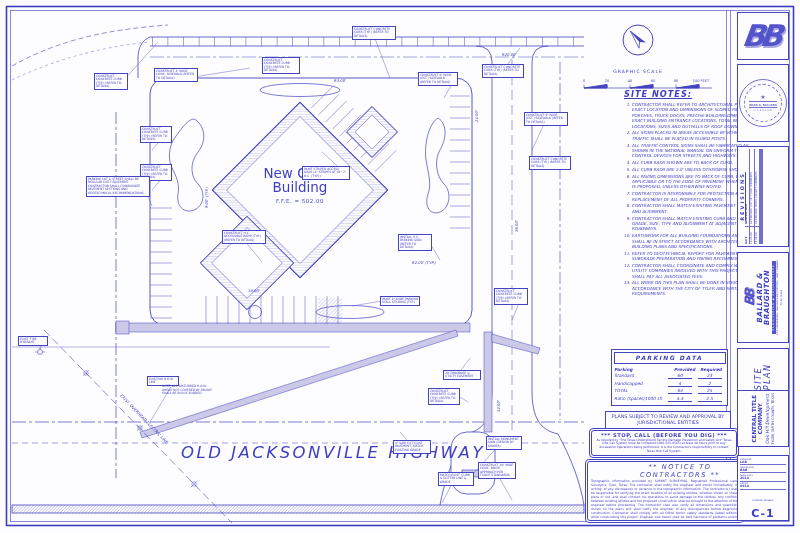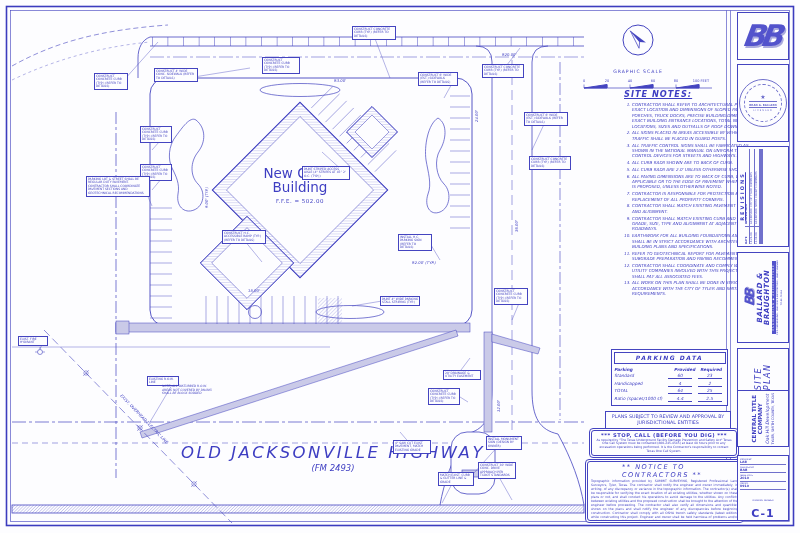--- a/index.html
+++ b/index.html
@@ -34,21 +34,21 @@
   .phead{font-weight:bold;}
   .prow .u{border-bottom:0.5px solid #4444c0;margin:0 3px;}
   #plans-note{left:605px;top:411px;width:122px;border:0.8px solid #4444c0;background:#fdfdff;
               text-align:center;font-size:4.8px;line-height:1.3;padding:2px 1px;z-index:2;}
   .dbox{border:0.8px solid #4444c0;border-radius:4px;background:#fdfdff;z-index:2;}
   .dbox .inner{border:0.5px solid #4444c0;border-radius:3px;margin:1px;padding:1px 3px;height:calc(100% - 6px);overflow:hidden;}
   #stop-box{left:589px;top:428px;width:148px;height:28px;}
   #stop-box .t{font-size:5.2px;font-weight:bold;text-align:center;letter-spacing:0.5px;}
   #stop-box .b{font-size:3px;text-align:center;line-height:1.3;margin-top:0.5px;}
   #notice-box{left:585px;top:459px;width:157px;height:62px;}
-  #notice-box .t{font-size:6.6px;font-style:italic;text-align:left;letter-spacing:1.5px;margin-bottom:1px;margin-left:31px;}
+  #notice-box .t{font-size:6.6px;font-style:italic;text-align:center;letter-spacing:1.5px;margin-bottom:1px;margin-left:31px;}
   #notice-box .b{font-size:3.05px;text-align:justify;line-height:1.3;}
   
   .tb{position:absolute;left:737px;width:52px;border:0.8px solid #4444c0;background:#fdfdff;z-index:2;box-sizing:border-box;}
   .rot{position:absolute;transform-origin:0 0;z-index:2;box-sizing:border-box;}
   #tb-logo{top:12px;height:48px;display:flex;align-items:center;justify-content:center;}
   .bigbb{font-weight:800;font-style:italic;font-size:30px;color:#5353cc;letter-spacing:-5px;
          transform:skewX(-10deg);text-shadow:1.5px 1.5px 0 #aaaade;line-height:1;}
   #tb-seal{top:64px;height:78px;display:flex;align-items:center;justify-content:center;}
   .seal{width:46px;height:46px;border:1px solid #7070cc;border-radius:50%;display:flex;
         align-items:center;justify-content:center;color:#6c6ccc;}
@@ -271,21 +271,20 @@
     </g>
   </svg>
 
   <div id="bldg-label" class="abs">
     <div class="bn">New Office Building</div>
     <div class="ffe">F.F.E. = 502.00</div>
   </div>
 
   <div id="hwy-label" class="abs">
     <div class="hn">OLD JACKSONVILLE HIGHWAY</div>
-    <div class="hr">(FM 2493)</div>
   </div>
 
   <div class="co" style="left:94px;top:73px;width:30px">CONSTRUCT CONCRETE CURB (TYP.) (REFER TO DETAILS)</div>
   <div class="co" style="left:154px;top:68px;width:40px">CONSTRUCT 4' WIDE CONC. SIDEWALK (REFER TO DETAILS)</div>
   <div class="co" style="left:352px;top:26px;width:40px">CONSTRUCT CONCRETE CURB (TYP.) (REFER TO DETAILS)</div>
   <div class="co" style="left:482px;top:64px;width:38px">CONSTRUCT CONCRETE CURB (TYP.) (REFER TO DETAILS)</div>
   <div class="co" style="left:524px;top:112px;width:40px">CONSTRUCT 6' WIDE (EST.) SIDEWALK (REFER TO DETAILS)</div>
   <div class="co" style="left:529px;top:156px;width:38px">CONSTRUCT CONCRETE CURB (TYP.) (REFER TO DETAILS)</div>
   <div class="co" style="left:380px;top:296px;width:36px">PAINT 4" WIDE PARKING STALL STRIPING (TYP.)</div>
   <div class="co" style="left:302px;top:166px;width:44px">PAINT STRIPED ACCESS AISLE (4" STRIPES AT 45° 2' O.C. (TYP.))</div>

